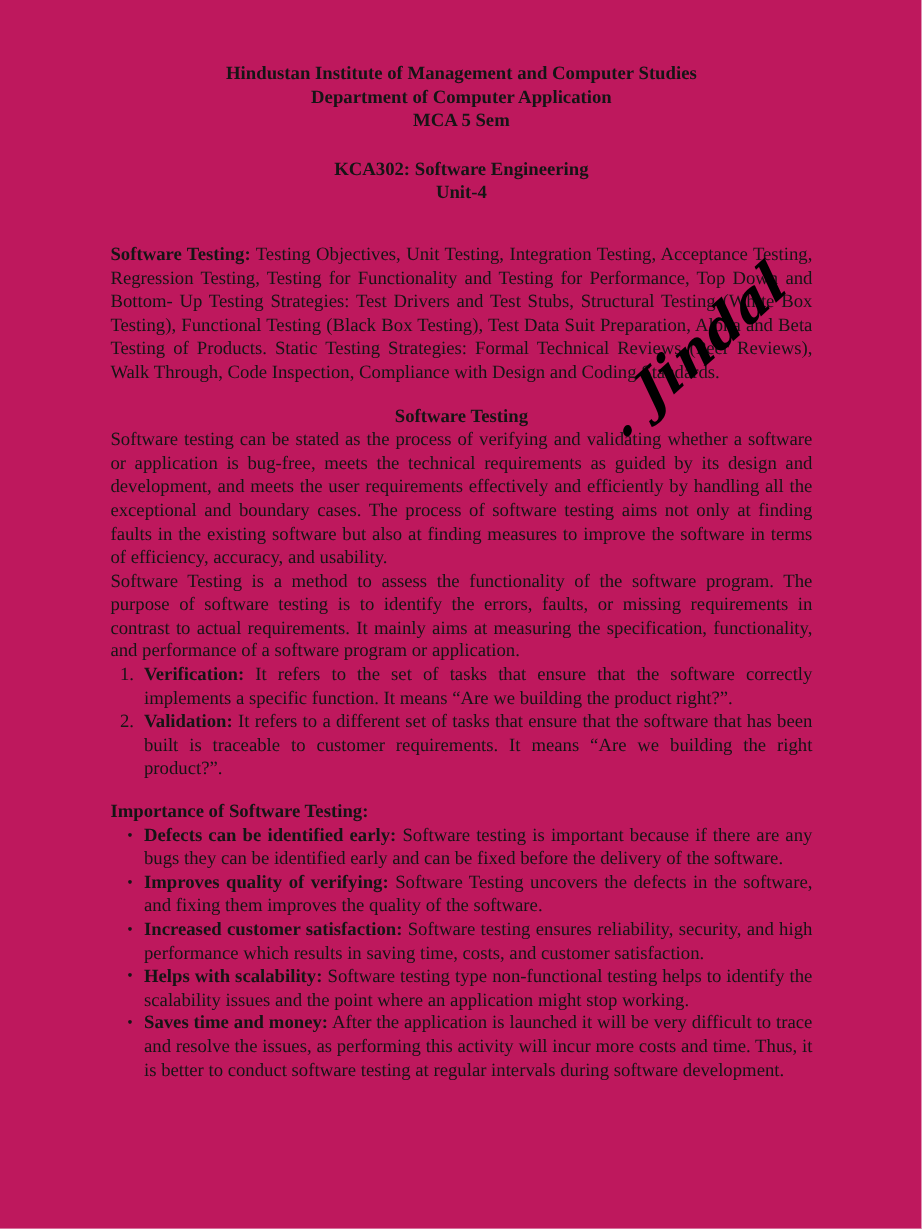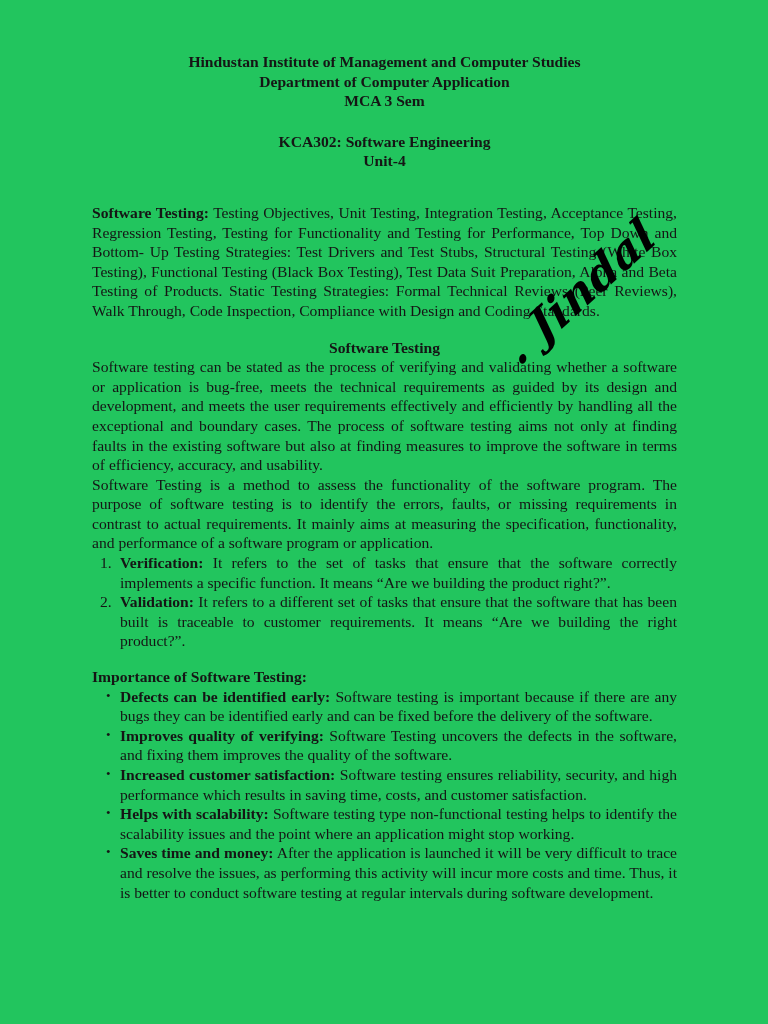--- a/index.html
+++ b/index.html
@@ -3,21 +3,21 @@
 <meta charset="utf-8">
 <style>
   * { margin: 0; padding: 0; box-sizing: border-box; }
   html, body { background: #ffffff; }
   body { width: 768px; }
 
   .page {
     position: relative;
     width: 768px;
     height: 1024px;
-    background: #22c55e;
+    background: #be185d;
     color: #151515;
     font-family: "Liberation Serif", "DejaVu Serif", serif;
     font-size: 15.6px;
     line-height: 19.6px;
     overflow: hidden;
   }
 
   .content {
     padding: 52px 91px 0 92px;
   }
@@ -76,21 +76,21 @@
 </style>
 </head>
 <body>
 
 <div class="page">
   <div class="content">
 
     <div class="doc-header center bold">
       <div>Hindustan Institute of Management and Computer Studies</div>
       <div>Department of Computer Application</div>
-      <div>MCA 3 Sem</div>
+      <div>MCA 5 Sem</div>
       <div class="course-block">
         <div>KCA302: Software Engineering</div>
         <div>Unit-4</div>
       </div>
     </div>
 
     <p class="para syllabus">
       <span class="lead">Software Testing:</span>
       <span>Testing Objectives, Unit Testing, Integration Testing, Acceptance Testing, Regression Testing, Testing for Functionality and Testing for Performance, Top Down and Bottom- Up Testing Strategies: Test Drivers and Test Stubs, Structural Testing (White Box Testing), Functional Testing (Black Box Testing), Test Data Suit Preparation, Alpha and Beta Testing of Products. Static Testing Strategies: Formal Technical Reviews (Peer Reviews), Walk Through, Code Inspection, Compliance with Design and Coding Standards.</span>
     </p>

